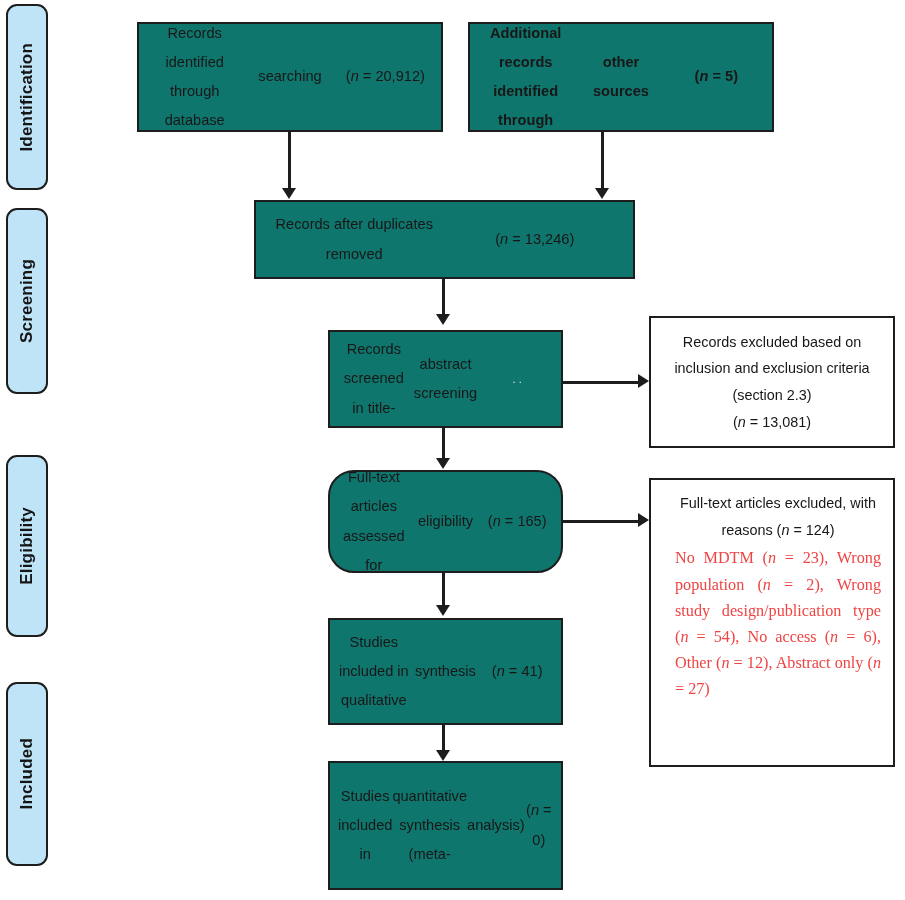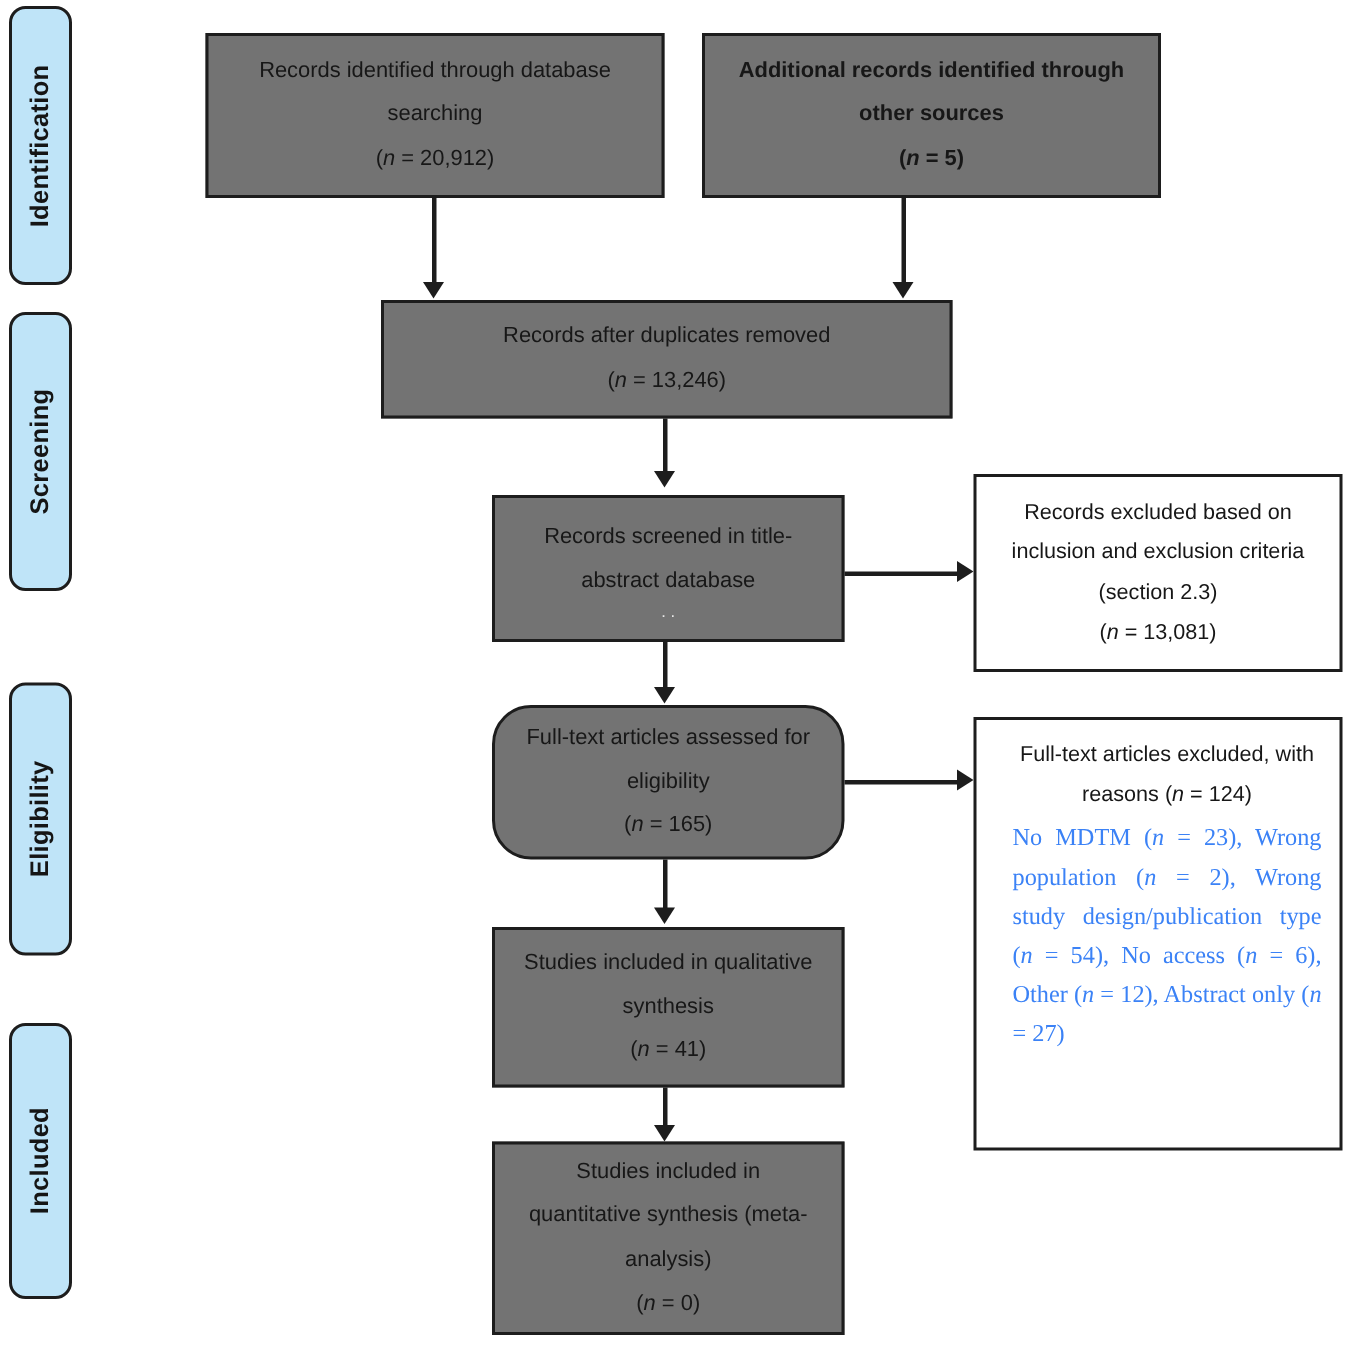--- a/index.html
+++ b/index.html
@@ -22,24 +22,24 @@
     font-size:17px;
     letter-spacing:.2px;
     color:#151515;
     white-space:nowrap;
     font-family:"Liberation Sans",sans-serif;
   }
 
   
   .fbox{
     position:absolute;
-    background:#737373;
+    background:#0f766e;
     border:2px solid #1d1d1d;
     box-sizing:border-box;
-    display:flex;flex-direction:column;
+    display:flex;
     align-items:center;justify-content:center;
     text-align:center;
     font-size:14.6px;
     line-height:2.0;
     padding:2px 8px;
     font-family:"Liberation Sans",sans-serif;
     color:#171717;
   }
   .fbox .ln{display:block;width:100%;}
   .fbox .faint{color:#e8e8e8;font-size:11px;line-height:1.1;}
@@ -62,21 +62,21 @@
     font-family:"Liberation Sans",sans-serif;
     font-size:14.4px;
   }
   .reasons .body{
     margin-top:2px;
     text-align:justify;
     text-align-last:left;
     font-family:"Liberation Serif",serif;
     font-size:16.2px;
     line-height:1.62;
-    color:#3b82f6;
+    color:#ef4444;
   }
 
   
   .vline{position:absolute;background:#1d1d1d;width:3px;}
   .hline{position:absolute;background:#1d1d1d;height:3px;}
   .arrow-d{
     position:absolute;width:0;height:0;
     border-left:7.5px solid transparent;
     border-right:7.5px solid transparent;
     border-top:11px solid #1d1d1d;
@@ -130,21 +130,21 @@
   <div class="fbox" style="left:254px;top:200px;width:381px;height:79px;">
     <span class="ln">Records after duplicates removed</span>
     <span class="ln">(<span class="ital">n</span><span> = 13,246)</span></span>
   </div>
 
   <div class="vline" style="left:442px;top:279px;height:38px;"></div>
   <div class="arrow-d" style="left:436px;top:314px;"></div>
 
   <div class="fbox" style="left:328px;top:330px;width:235px;height:98px;">
     <span class="ln">Records screened in title-</span>
-    <span class="ln">abstract database</span>
+    <span class="ln">abstract screening</span>
     <span class="ln faint">. .</span>
   </div>
 
   <div class="hline" style="left:563px;top:381px;width:78px;"></div>
   <div class="arrow-r" style="left:638px;top:374px;"></div>
 
   <div class="reasons" style="left:649px;top:316px;width:246px;height:132px;display:flex;flex-direction:column;align-items:center;justify-content:center;padding:0 8px;">
     <div class="hd" style="width:100%;">
       <span class="ln">Records excluded based on</span><br>
       <span class="ln">inclusion and exclusion criteria</span><br>

